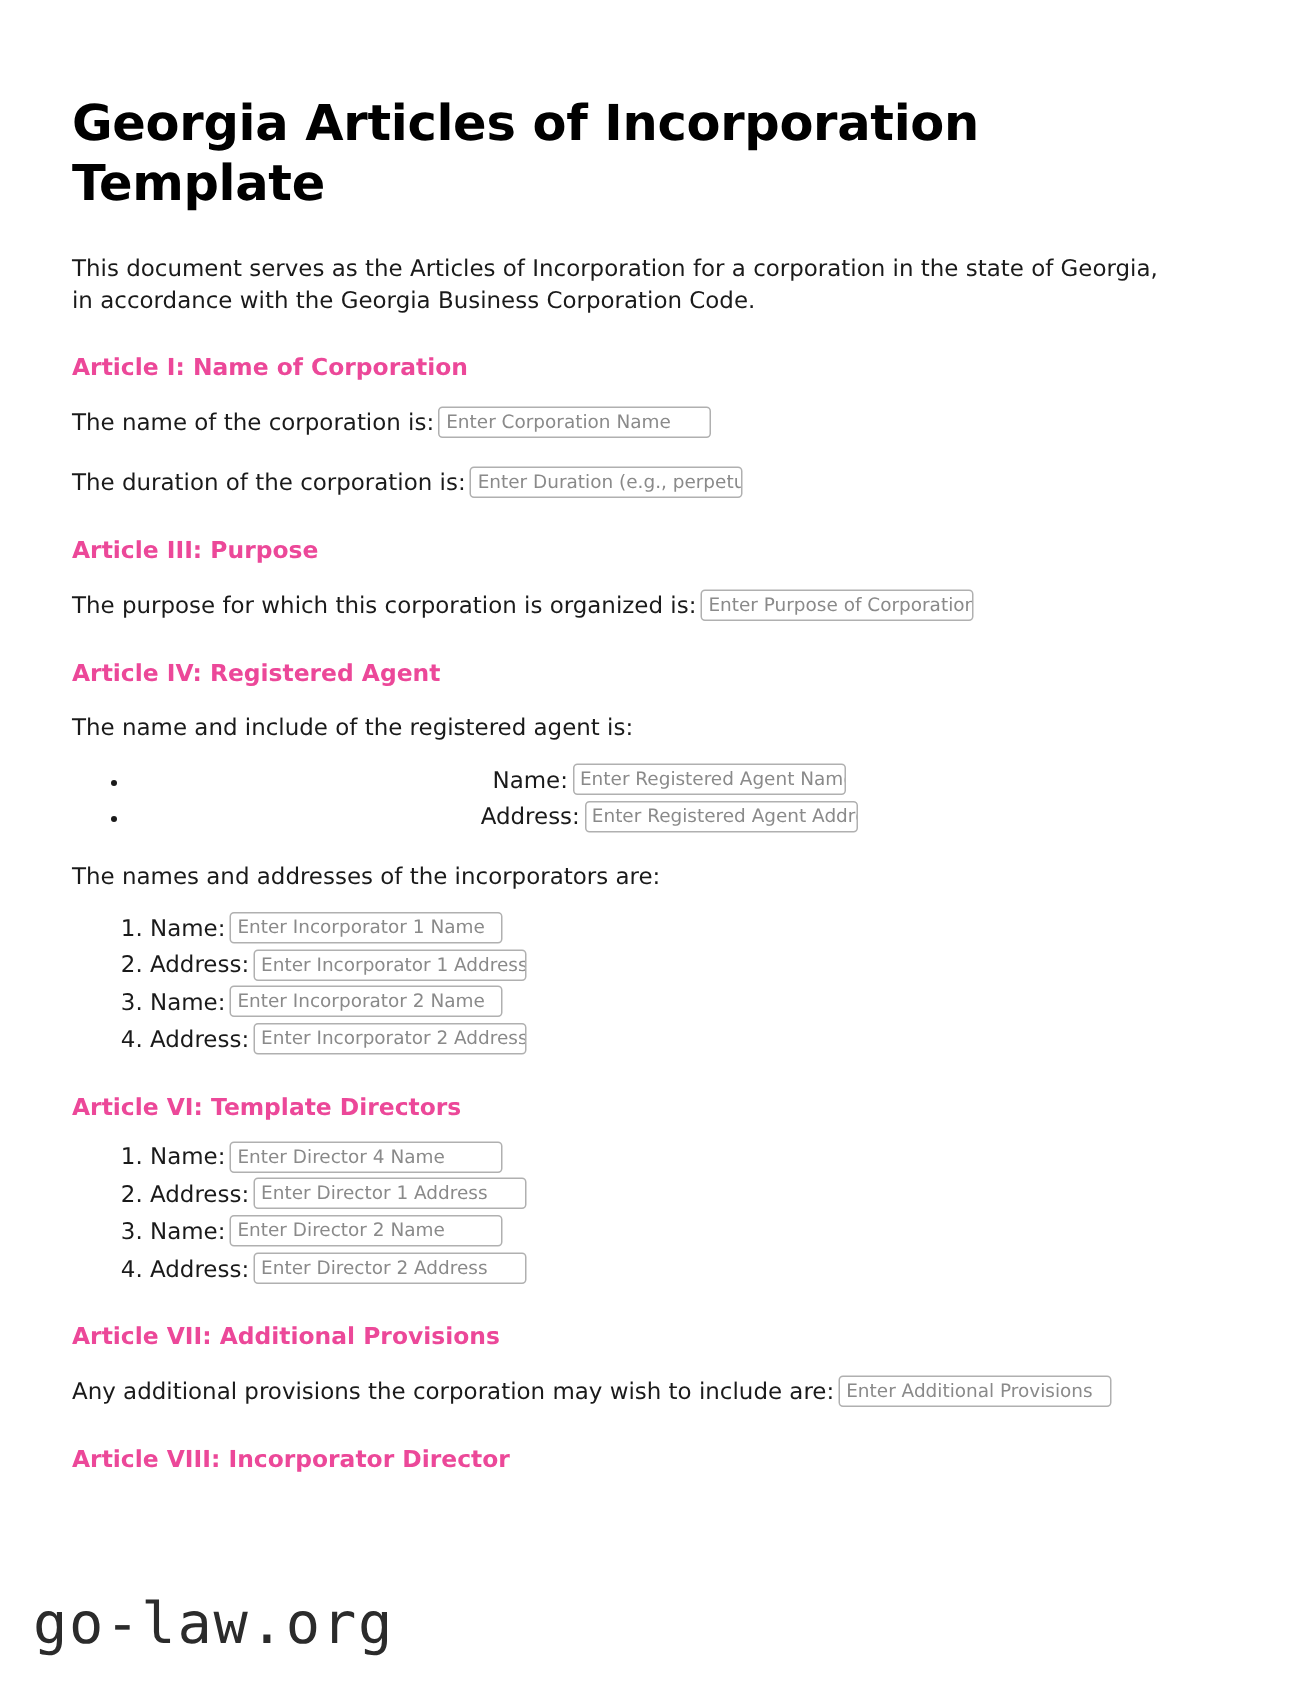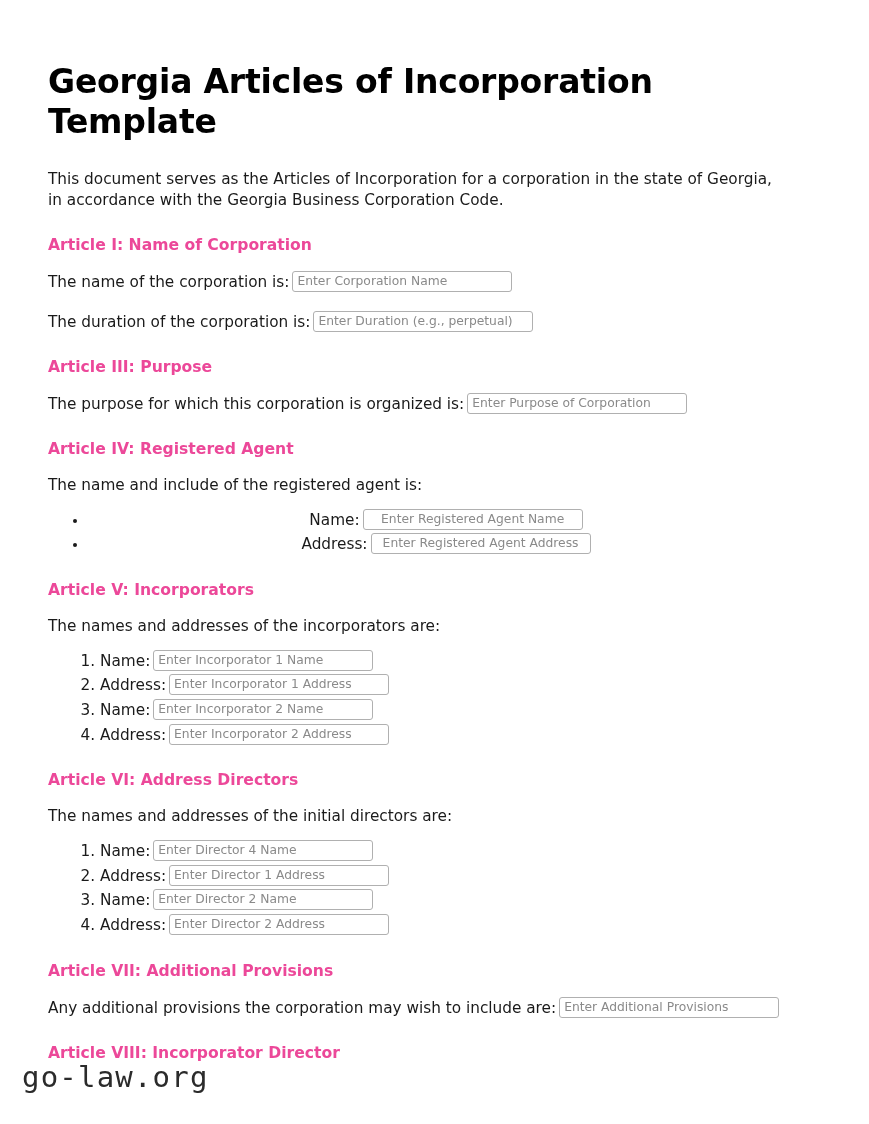--- a/index.html
+++ b/index.html
@@ -57,21 +57,21 @@
     margin: 17px 0 0 0;
     color: #1a1a1a;
     white-space: nowrap;
   }
 
   
   .field {
     display: inline-block;
     vertical-align: middle;
     box-sizing: border-box;
-    width: 220px;
+    width: 182px;
     height: 21px;
     line-height: 19px;
     padding: 0 4px;
     margin: 0 0 2px 3px;
     border: 1px solid #b0b0b0;
     border-radius: 3px;
     background: #ffffff;
     color: #8a8a8a;
     font-family: "DejaVu Sans", "Liberation Sans", sans-serif;
     font-size: 12.3px;
@@ -108,21 +108,21 @@
     white-space: nowrap;
   }
 
   .li-label { display: inline; }
 
   .watermark {
     position: absolute;
     left: 22px;
     top: 1060px;
     font-family: "DejaVu Sans Mono", "Liberation Mono", monospace;
-    font-size: 29px;
+    font-size: 38px;
     letter-spacing: 1.2px;
     color: #2b2b2b;
     white-space: nowrap;
   }
 </style>
 </head>
 <body>
 
 <div class="page">
 
@@ -148,39 +148,37 @@
   <p class="para">The name and include of the registered agent is:</p>
   <ul class="bullet-list">
     <li>
       <span class="li-label">Name:</span><span class="field">Enter Registered Agent Name</span>
     </li>
     <li>
       <span class="li-label">Address:</span><span class="field">Enter Registered Agent Address</span>
     </li>
   </ul>
 
-  <h2 class="article-heading">Article V: Incorporators</h2>
   <p class="para">The names and addresses of the incorporators are:</p>
   <ol class="num-list">
     <li>
       <span class="li-label">Name:</span><span class="field">Enter Incorporator 1 Name</span>
     </li>
     <li>
       <span class="li-label">Address:</span><span class="field">Enter Incorporator 1 Address</span>
     </li>
     <li>
       <span class="li-label">Name:</span><span class="field">Enter Incorporator 2 Name</span>
     </li>
     <li>
       <span class="li-label">Address:</span><span class="field">Enter Incorporator 2 Address</span>
     </li>
   </ol>
 
-  <h2 class="article-heading">Article VI: Address Directors</h2>
-  <p class="para">The names and addresses of the initial directors are:</p>
+  <h2 class="article-heading">Article VI: Template Directors</h2>
   <ol class="num-list">
     <li>
       <span class="li-label">Name:</span><span class="field">Enter Director 4 Name</span>
     </li>
     <li>
       <span class="li-label">Address:</span><span class="field">Enter Director 1 Address</span>
     </li>
     <li>
       <span class="li-label">Name:</span><span class="field">Enter Director 2 Name</span>
     </li>

